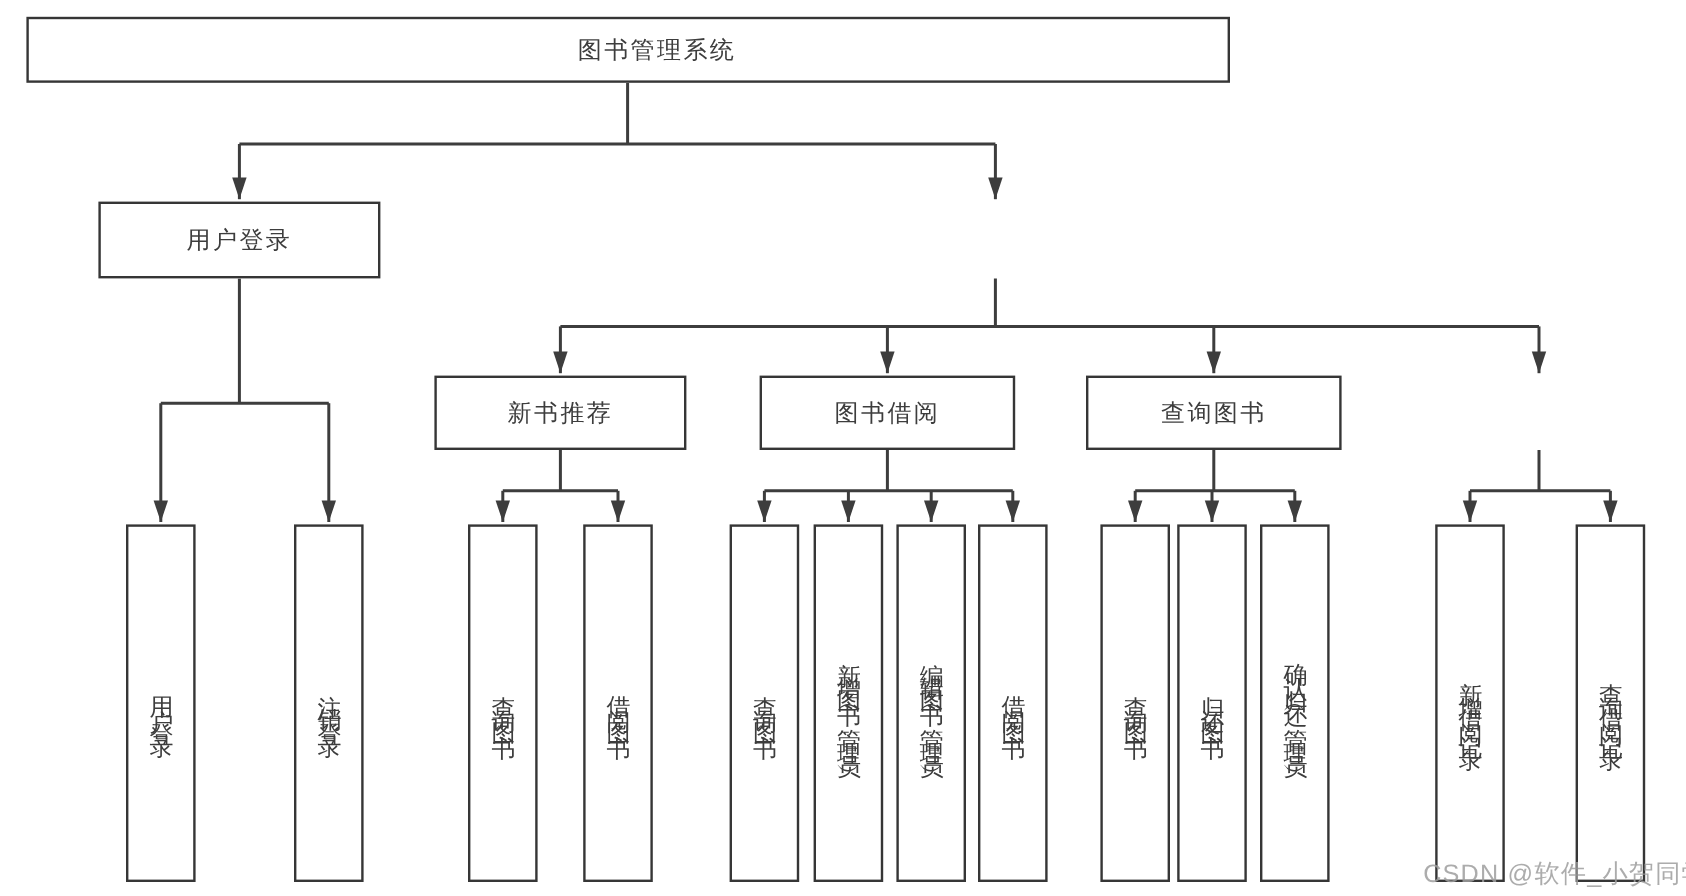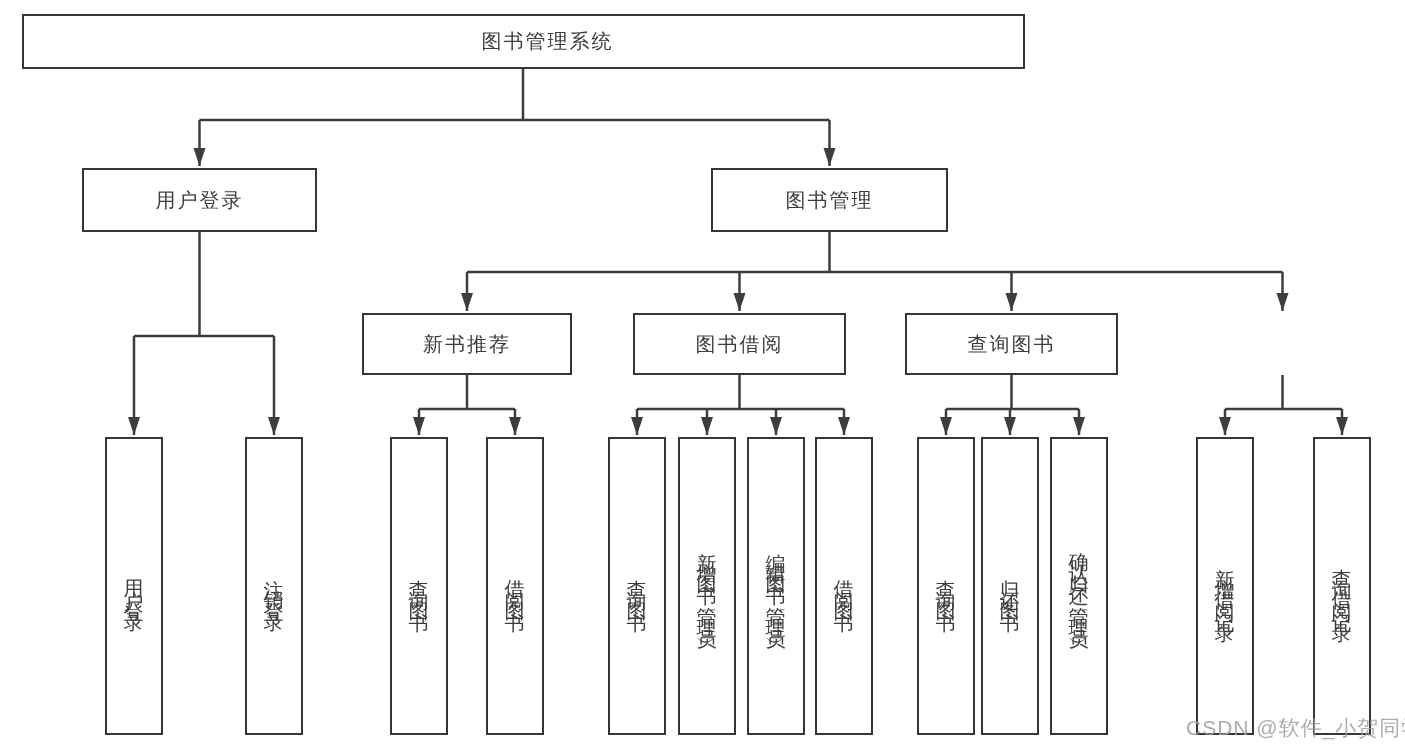--- a/index.html
+++ b/index.html
@@ -107,21 +107,20 @@
 
       <path d="M1282.5,375 V409 M1225,409 H1342"></path>
       <line x1="1225" y1="409" x2="1225" y2="435" marker-end="url(#arrow)"></line>
       <line x1="1342" y1="409" x2="1342" y2="435" marker-end="url(#arrow)"></line>
     </g>
   </svg>
 
   <div class="box h n-root">图书管理系统</div>
 
   <div class="box h n-login">用户登录</div>
-  <div class="box h n-mgmt">图书管理</div>
 
   <div class="box h n-rec">新书推荐</div>
   <div class="box h n-borrow">图书借阅</div>
   <div class="box h n-current">查询图书</div>
 
   <div class="box v leaf lf1">用户登录</div>
   <div class="box v leaf lf2">注销登录</div>
 
   <div class="box v leaf lf3">查询图书</div>
   <div class="box v leaf lf4">借阅图书</div>

